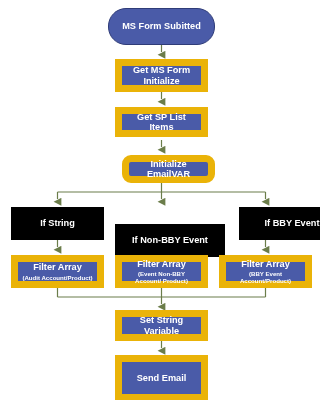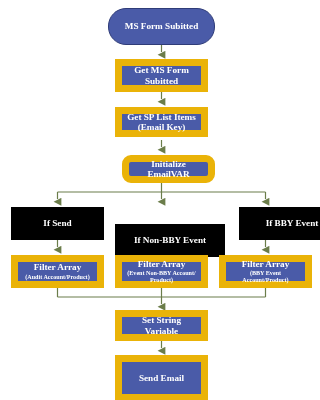--- a/index.html
+++ b/index.html
@@ -37,21 +37,20 @@
     box-sizing: border-box;
     z-index: 2;
     display: flex;
     flex-direction: column;
     align-items: center;
     justify-content: center;
     text-align: center;
     color: #ffffff;
     line-height: 1.14;
     padding: 2px 3px;
-    font-family: Liberation Serif, serif;
   }
   .node.process {
     background: #4A5BA8;
     border: 7px solid #eab308;
     font-weight: bold;
     font-size: 9.2px;
   }
   .node.start {
     background: #4A5BA8;
     border: 1px solid #2f3c78;
@@ -113,34 +112,33 @@
       <line x1="161.5" y1="341" x2="161.5" y2="348" marker-end="url(#arrow)"></line>
     </g>
   </svg>
 
   <div class="node start" style="left:108px; top:8px; width:107px; height:37px;">
     <span class="main">MS Form Subitted</span>
   </div>
 
   <div class="node process" style="left:115px; top:59px; width:93px; height:33px;">
     <span class="main">Get MS Form</span>
-    <span class="main">Subitted</span>
+    <span class="main">Initialize</span>
   </div>
 
   <div class="node process" style="left:115px; top:107px; width:93px; height:30px;">
     <span class="main">Get SP List Items</span>
-    <span class="main">(Email Key)</span>
   </div>
 
   <div class="node process" style="left:122px; top:155px; width:93px; height:28px;border-radius:9px;">
     <span class="main">Initialize EmailVAR</span>
   </div>
 
   <div class="node cond" style="left:11px; top:207px; width:93px; height:33px;">
-    <span class="main">If Send</span>
+    <span class="main">If String</span>
   </div>
 
   <div class="node cond" style="left:115px; top:224px; width:110px; height:33px;">
     <span class="main">If Non-BBY Event</span>
   </div>
 
   <div class="node cond" style="left:219px; top:207px; width:106px; height:33px;margin-left:20px;">
     <span class="main">If BBY Event</span>
   </div>
 

